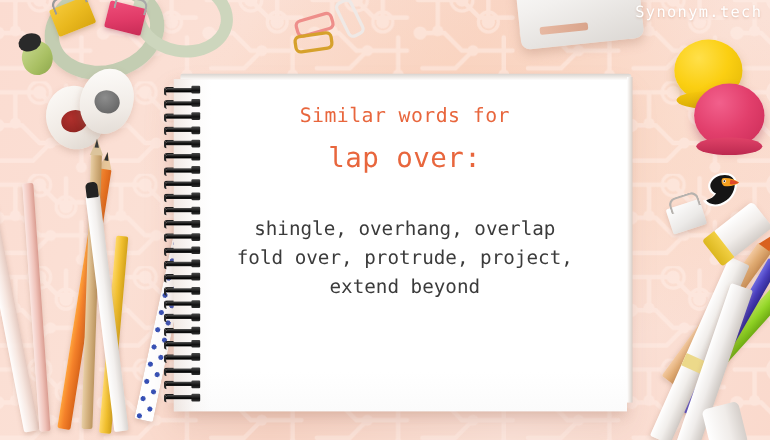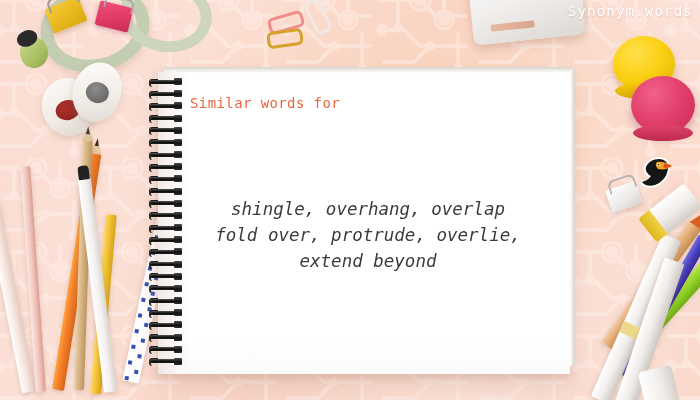--- a/index.html
+++ b/index.html
@@ -105,23 +105,23 @@
     border-top: 2px solid #1f1f1f;
     border-radius: 3px 0 0 3px;
   }
 
   
   .np-title {
     position: absolute;
     left: 190px;
     top: 95px;
     width: 356px;
-    text-align: left;
+    text-align: center;
     color: #e8663d;
-    font-size: 14px;
+    font-size: 18px;
     letter-spacing: 0.4px;
     white-space: nowrap;
   }
   .np-word {
     position: absolute;
     left: 190px;
     top: 129px;
     width: 356px;
     text-align: center;
     color: #e8663d;
@@ -132,21 +132,21 @@
   .np-list {
     position: absolute;
     left: 178px;
     top: 196px;
     width: 380px;
     text-align: center;
     color: #3b3b3b;
     font-size: 17.5px;
     line-height: 26px;
   }
-  .np-list div { white-space: nowrap; font-style: italic; }
+  .np-list div { white-space: nowrap; }
 
   
   .logo {
     position: absolute;
     right: 7px;
     top: 3px;
     color: #ffffff;
     font-size: 14px;
     letter-spacing: 1.2px;
     text-shadow: 0 1px 2px rgba(190,140,115,0.45);
@@ -692,22 +692,23 @@
       </div>
       <div class="coil" style="top: 279.833px;">
         <i class="hook"></i>
         <i class="bar"></i>
         <i class="cap"></i>
       </div>
     </div>
 
   <div class="np-title">Similar words for</div>
 
+  <div class="np-word">lap over:</div>
 
   <div class="np-list" id="syn-list">
       <div>shingle, overhang, overlap</div>
-      <div>fold over, protrude, overlie,</div>
+      <div>fold over, protrude, project,</div>
       <div>extend beyond</div>
     </div>
 
-  <div class="logo">Synonym.words</div>
+  <div class="logo">Synonym.tech</div>
 
 </div>
 
 </body></html>

